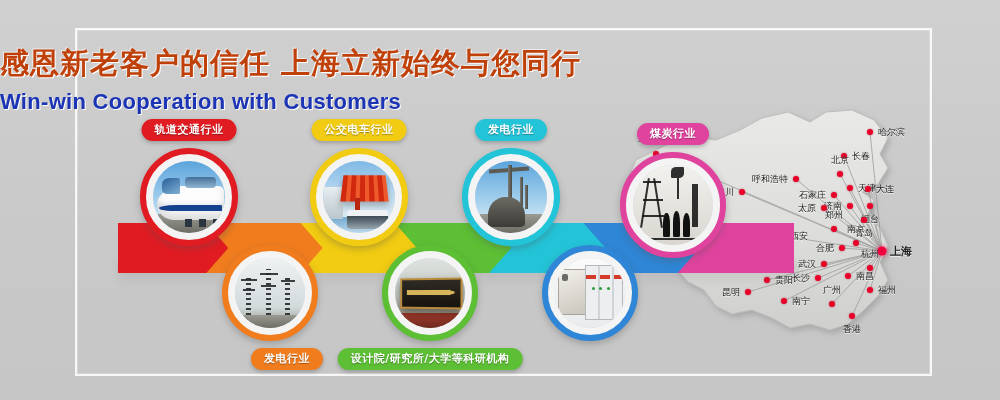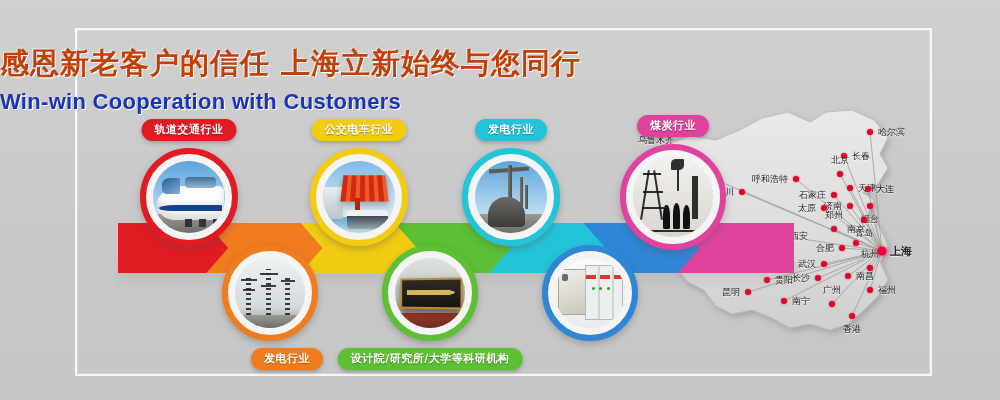--- a/index.html
+++ b/index.html
@@ -367,21 +367,21 @@
       <div class="ground"></div>
       <div class="crane"></div>
       <div class="twr" style="left:46%;top:6%;width:5%;height:46%"></div>
       <div class="twr" style="left:62%;top:22%;width:4%;height:40%"></div>
       <div class="twr" style="left:70%;top:34%;width:3%;height:32%"></div>
       <div class="furnace"></div>
           </div>
         </div>
         <div class="badge top" style="background: rgb(35, 196, 216);">发电行业</div>
       </div>
-      <div class="node" style="left: 620px; top: 144px; width: 106px; height: 106px; z-index: 23;">
+      <div class="node" style="left: 620px; top: 152px; width: 106px; height: 106px; z-index: 23;">
         <div class="ring" style="border: 6px solid rgb(224, 67, 158);">
           <div class="photo">
       <div class="coal-bg"></div>
       <div class="derrick" style="left:14%;top:16%;width:3%;height:62%;transform:rotate(9deg)"></div>
       <div class="derrick" style="left:30%;top:16%;width:3%;height:62%;transform:rotate(-9deg)"></div>
       <div class="derrick" style="left:13%;top:20%;width:22%;height:3%"></div>
       <div class="derrick" style="left:12%;top:42%;width:25%;height:3%"></div>
       <div class="derrick" style="left:11%;top:62%;width:28%;height:3%"></div>
       <div class="derrick" style="left:48%;top:2%;width:16%;height:14%;border-radius:40% 10% 40% 10%"></div>
       <div class="derrick" style="left:55%;top:16%;width:2%;height:26%"></div>

